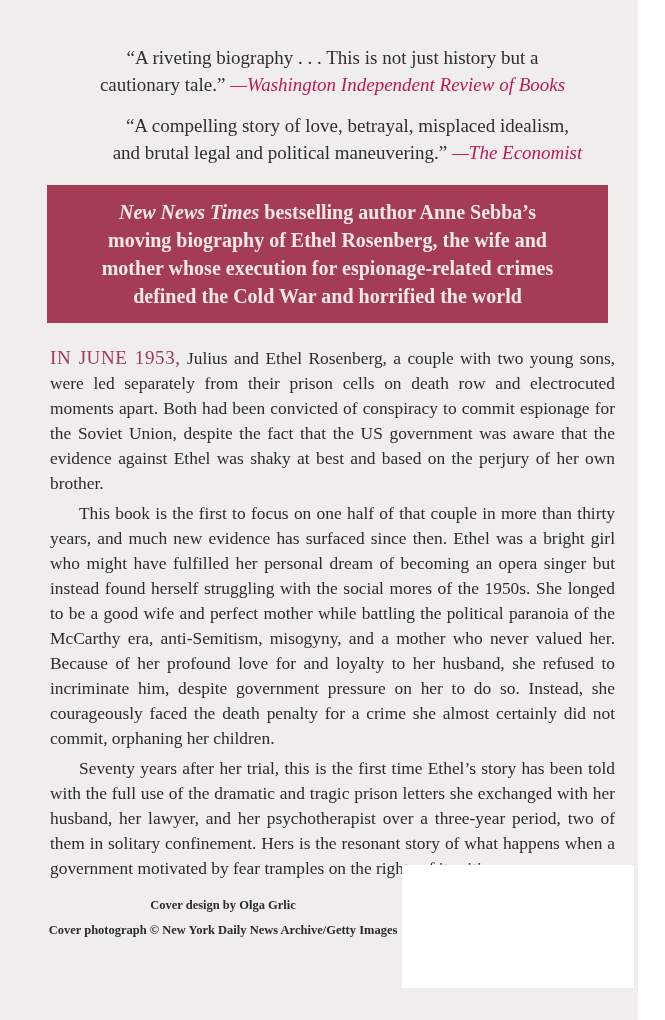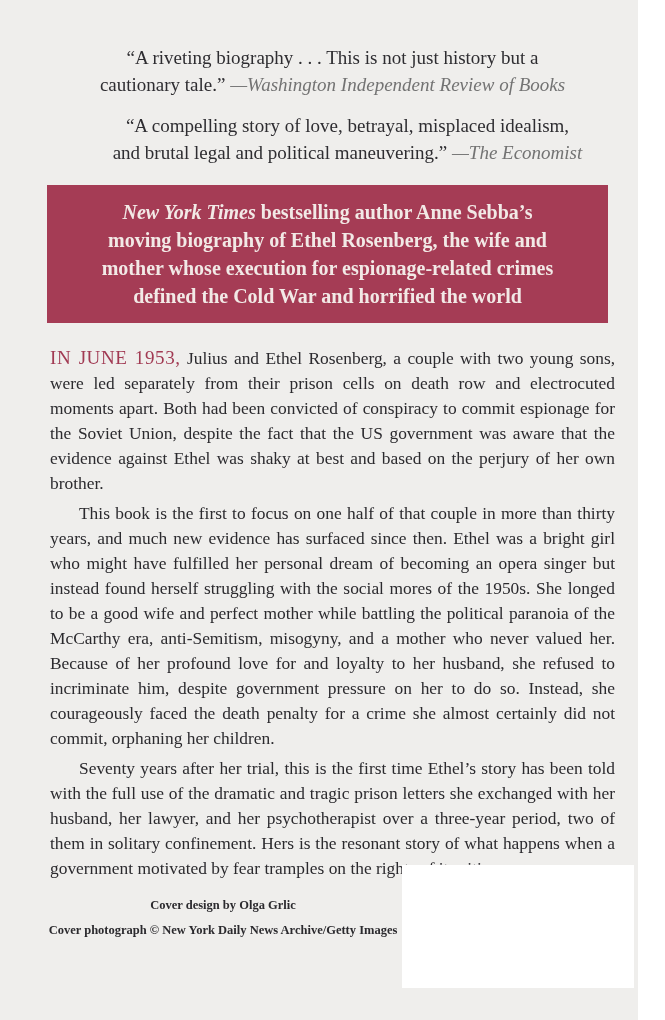--- a/index.html
+++ b/index.html
@@ -14,21 +14,21 @@
   
   .quote{
     position:absolute;left:0;width:665px;
     text-align:center;
     font-size:19px;line-height:27px;
     color:#2e2d31;
   }
   .quote1{top:44px;}
   .quote2{top:112px;margin-left:15px;}
   .q-line{display:block;}
-  .q-source{color:#737373;font-style:italic;}
+  .q-source{color:#be185d;font-style:italic;}
   
   .banner{
     position:absolute;left:47px;top:185px;
     width:561px;height:138px;
     background:#a53c55;
     display:flex;align-items:center;justify-content:center;
     text-align:center;
     color:#f2e9e6;
     font-size:20px;line-height:28px;font-weight:bold;
   }
@@ -78,21 +78,21 @@
     <span class="q-line"><span>cautionary tale.” </span><span class="q-source">—Washington Independent Review of Books</span></span>
   </div>
 
   <div class="quote quote2">
     <span class="q-line">“A compelling story of love, betrayal, misplaced idealism,</span>
     <span class="q-line"><span>and brutal legal and political maneuvering.” </span><span class="q-source">—The Economist</span></span>
   </div>
 
   <div class="banner">
     <div>
-      <span class="banner-line"><span class="banner-italic">New York Times</span><span> bestselling author Anne Sebba’s</span></span>
+      <span class="banner-line"><span class="banner-italic">New News Times</span><span> bestselling author Anne Sebba’s</span></span>
       <span class="banner-line">moving biography of Ethel Rosenberg, the wife and</span>
       <span class="banner-line">mother whose execution for espionage-related crimes</span>
       <span class="banner-line">defined the Cold War and horrified the world</span>
     </div>
   </div>
 
   <div class="body-copy">
     <p class="para"><span class="lead-in">IN JUNE 1953,</span><span> Julius and Ethel Rosenberg, a couple with two young sons, were led separately from their prison cells on death row and electrocuted moments apart. Both had been convicted of conspiracy to commit espionage for the Soviet Union, despite the fact that the US government was aware that the evidence against Ethel was shaky at best and based on the perjury of her own brother.</span></p>
     <p class="para indent">This book is the first to focus on one half of that couple in more than thirty years, and much new evidence has surfaced since then. Ethel was a bright girl who might have fulfilled her personal dream of becoming an opera singer but instead found herself struggling with the social mores of the 1950s. She longed to be a good wife and perfect mother while battling the political paranoia of the McCarthy era, anti-Semitism, misogyny, and a mother who never valued her. Because of her profound love for and loyalty to her husband, she refused to incriminate him, despite government pressure on her to do so. Instead, she courageously faced the death penalty for a crime she almost certainly did not commit, orphaning her children.</p>
     <p class="para indent">Seventy years after her trial, this is the first time Ethel’s story has been told with the full use of the dramatic and tragic prison letters she exchanged with her husband, her lawyer, and her psychotherapist over a three-year period, two of them in solitary confinement. Hers is the resonant story of what happens when a government motivated by fear tramples on the rights of its citizens.</p>

